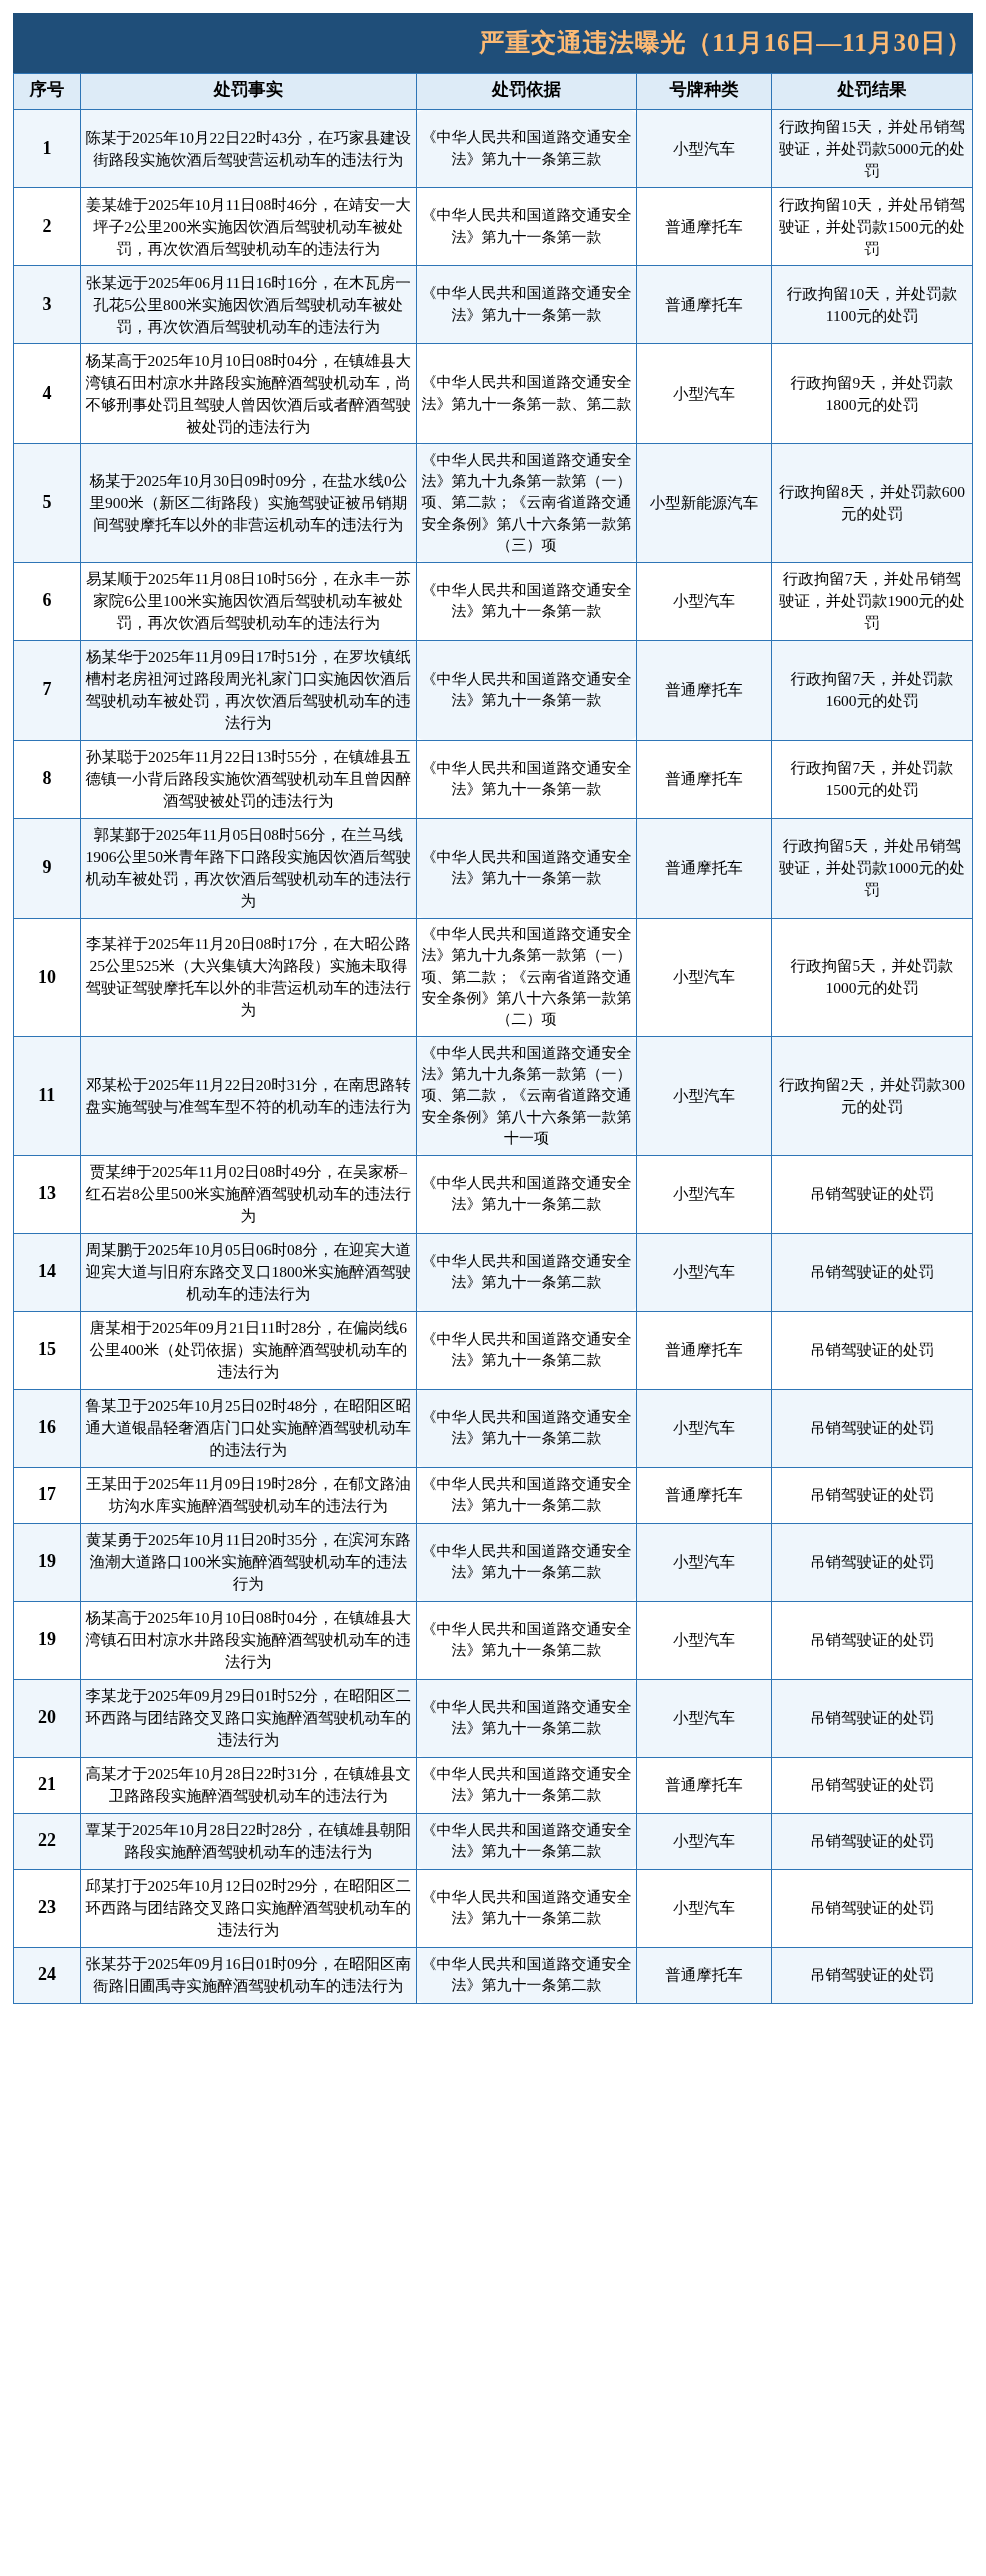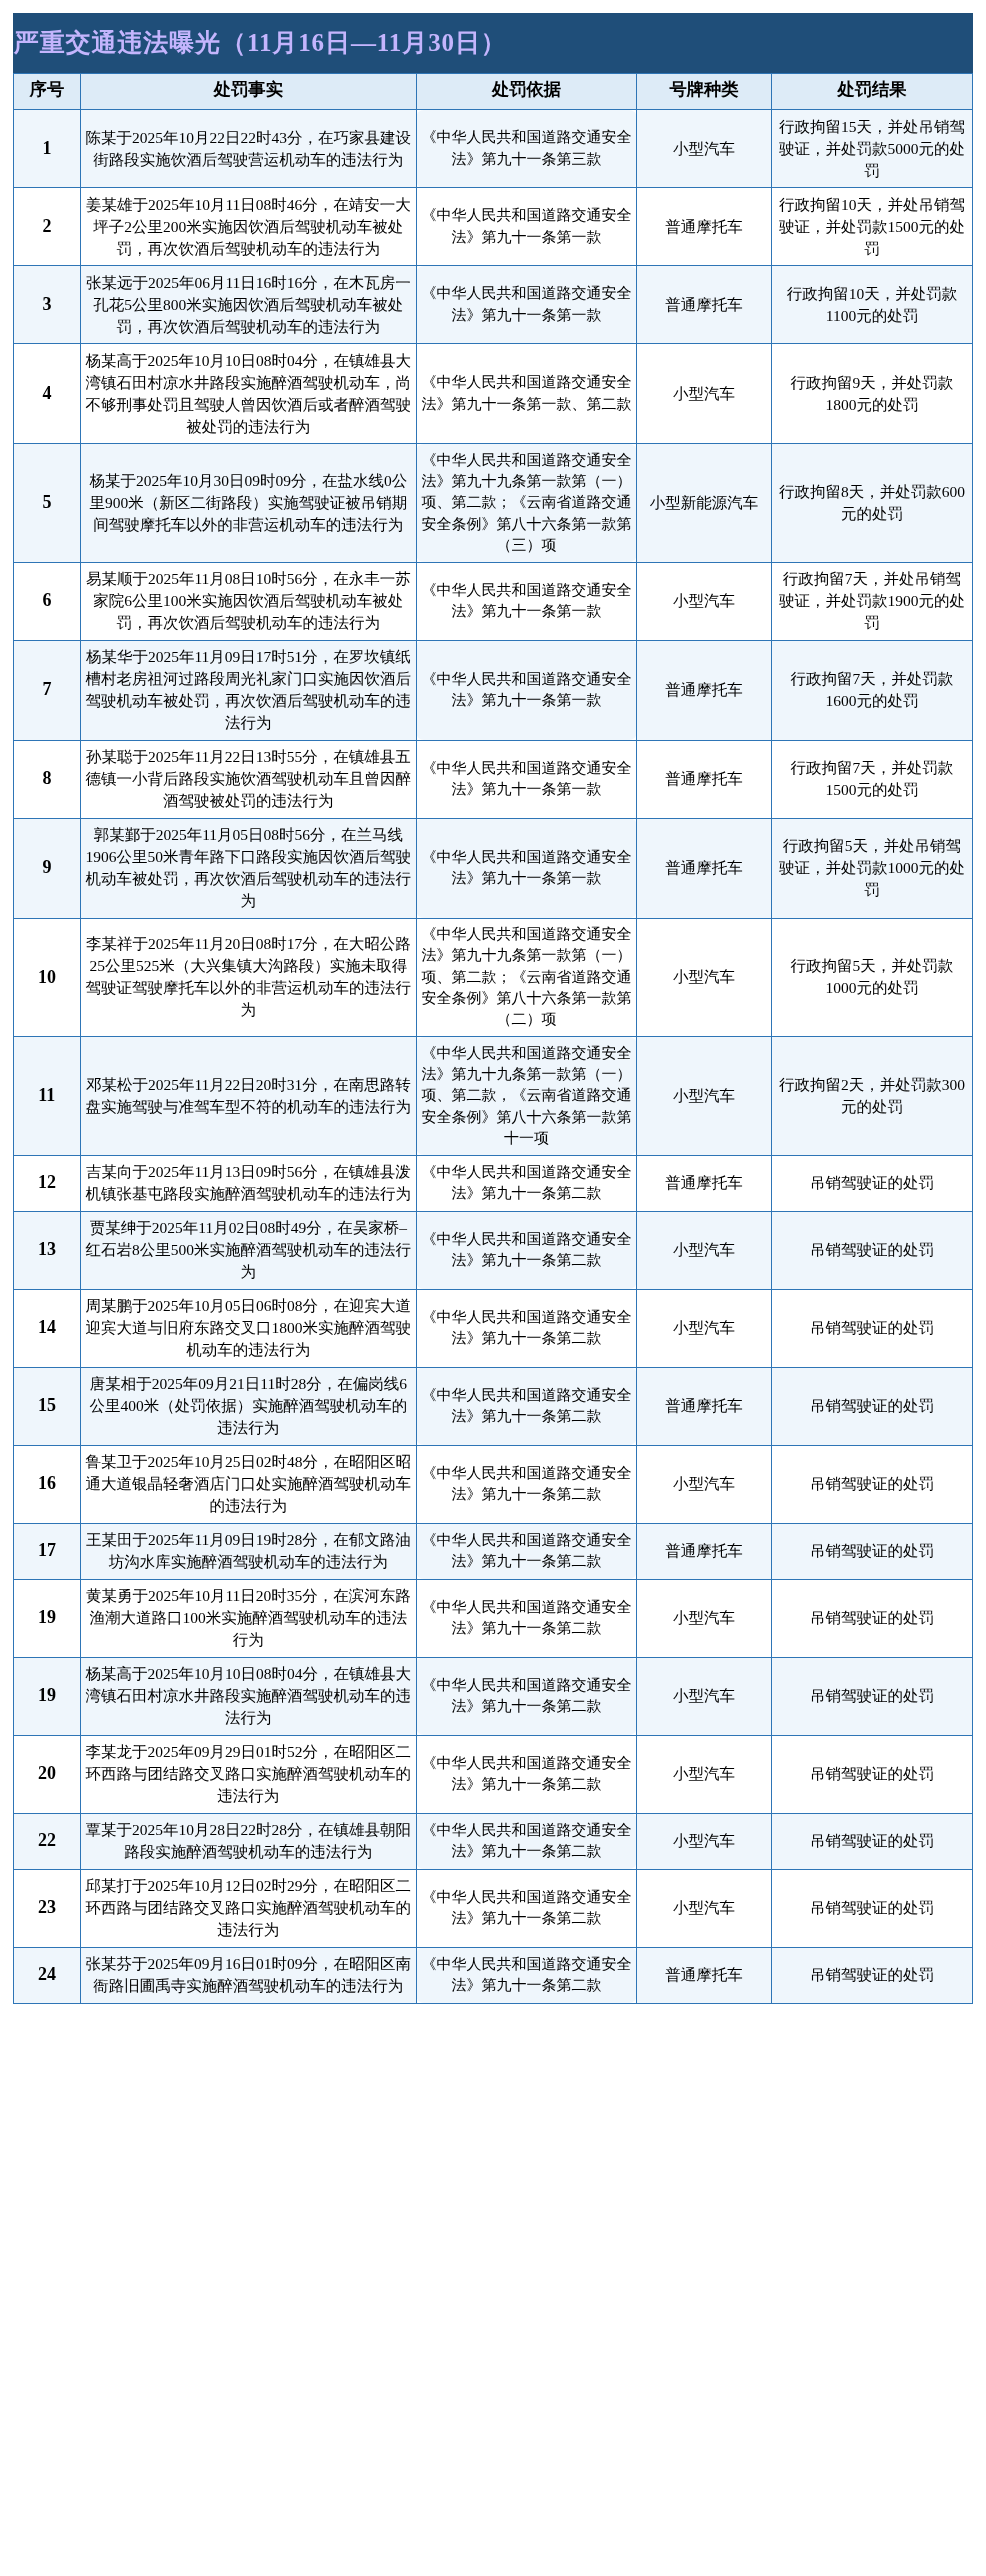--- a/index.html
+++ b/index.html
@@ -10,22 +10,22 @@
     -webkit-font-smoothing:antialiased;
   }
   .sheet{
     width:986px;
     box-sizing:border-box;
     padding:12.8px 12.8px 16.4px 12.8px;
     background:#ffffff;
   }
   .title-bar{
     background:#1F4E79;
-    color:#c4b5fd;
-    text-align:left;
+    color:#fdba74;
+    text-align:right;
     font-size:25px;
     font-weight:bold;
     letter-spacing:0.9px;
     padding:12px 0 12.8px 0;
     border:0.9px solid #1F4E79;
     box-sizing:border-box;
   }
   table.main{
     width:100%;
     border-collapse:collapse;
@@ -157,27 +157,20 @@
           <td class="result">行政拘留5天，并处罚款1000元的处罚</td>
         </tr>
         <tr>
           <td class="no">11</td>
           <td class="fact">邓某松于2025年11月22日20时31分，在南思路转盘实施驾驶与准驾车型不符的机动车的违法行为</td>
           <td class="basis">《中华人民共和国道路交通安全法》第九十九条第一款第（一）项、第二款，《云南省道路交通安全条例》第八十六条第一款第十一项</td>
           <td class="plate">小型汽车</td>
           <td class="result">行政拘留2天，并处罚款300元的处罚</td>
         </tr>
         <tr>
-          <td class="no">12</td>
-          <td class="fact">吉某向于2025年11月13日09时56分，在镇雄县泼机镇张基屯路段实施醉酒驾驶机动车的违法行为</td>
-          <td class="basis">《中华人民共和国道路交通安全法》第九十一条第二款</td>
-          <td class="plate">普通摩托车</td>
-          <td class="result">吊销驾驶证的处罚</td>
-        </tr>
-        <tr>
           <td class="no">13</td>
           <td class="fact">贾某绅于2025年11月02日08时49分，在吴家桥–红石岩8公里500米实施醉酒驾驶机动车的违法行为</td>
           <td class="basis">《中华人民共和国道路交通安全法》第九十一条第二款</td>
           <td class="plate">小型汽车</td>
           <td class="result">吊销驾驶证的处罚</td>
         </tr>
         <tr>
           <td class="no">14</td>
           <td class="fact">周某鹏于2025年10月05日06时08分，在迎宾大道迎宾大道与旧府东路交叉口1800米实施醉酒驾驶机动车的违法行为</td>
           <td class="basis">《中华人民共和国道路交通安全法》第九十一条第二款</td>
@@ -220,20 +213,27 @@
           <td class="result">吊销驾驶证的处罚</td>
         </tr>
         <tr>
           <td class="no">20</td>
           <td class="fact">李某龙于2025年09月29日01时52分，在昭阳区二环西路与团结路交叉路口实施醉酒驾驶机动车的违法行为</td>
           <td class="basis">《中华人民共和国道路交通安全法》第九十一条第二款</td>
           <td class="plate">小型汽车</td>
           <td class="result">吊销驾驶证的处罚</td>
         </tr>
         <tr>
+          <td class="no">21</td>
+          <td class="fact">高某才于2025年10月28日22时31分，在镇雄县文卫路路段实施醉酒驾驶机动车的违法行为</td>
+          <td class="basis">《中华人民共和国道路交通安全法》第九十一条第二款</td>
+          <td class="plate">普通摩托车</td>
+          <td class="result">吊销驾驶证的处罚</td>
+        </tr>
+        <tr>
           <td class="no">22</td>
           <td class="fact">覃某于2025年10月28日22时28分，在镇雄县朝阳路段实施醉酒驾驶机动车的违法行为</td>
           <td class="basis">《中华人民共和国道路交通安全法》第九十一条第二款</td>
           <td class="plate">小型汽车</td>
           <td class="result">吊销驾驶证的处罚</td>
         </tr>
         <tr>
           <td class="no">23</td>
           <td class="fact">邱某打于2025年10月12日02时29分，在昭阳区二环西路与团结路交叉路口实施醉酒驾驶机动车的违法行为</td>
           <td class="basis">《中华人民共和国道路交通安全法》第九十一条第二款</td>

